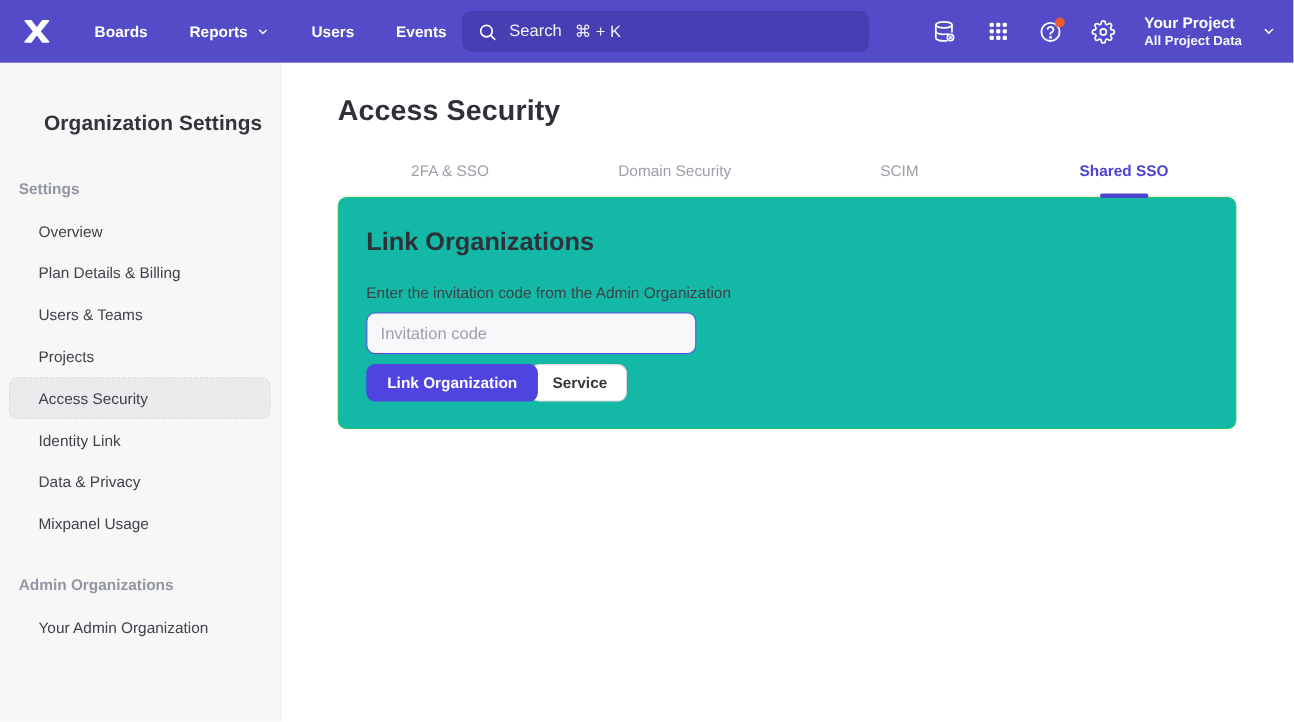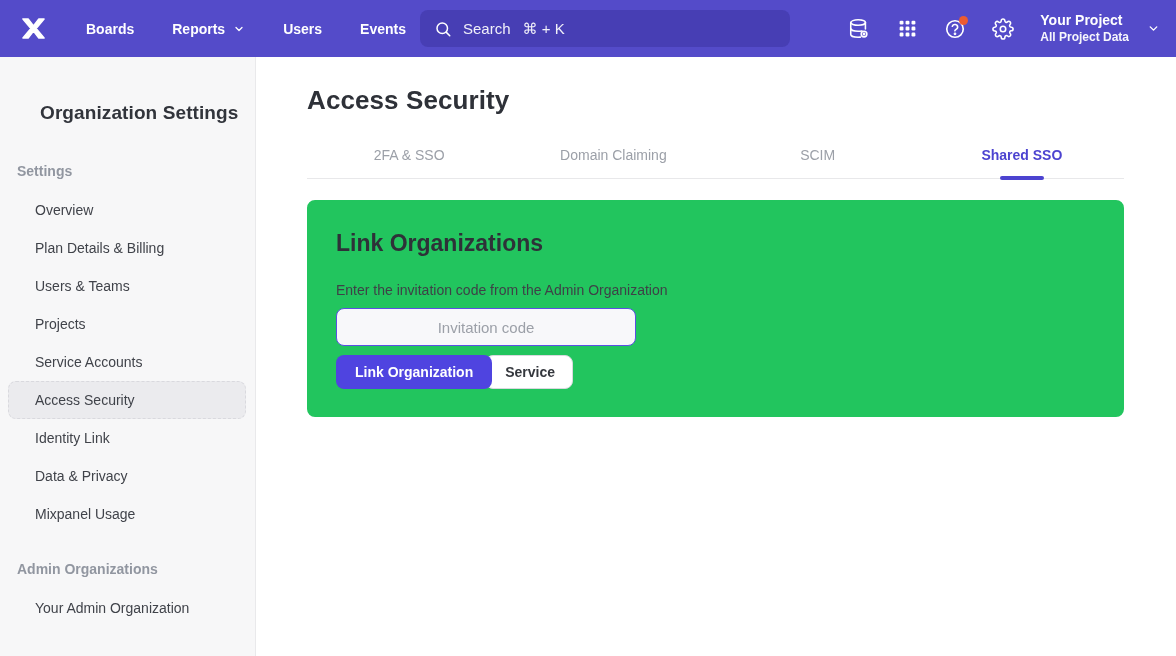--- a/index.html
+++ b/index.html
@@ -38,24 +38,24 @@
   .sidebar-item.active { background:#ebebee; border:1px dashed #d9d9de; }
 
   
   .main { flex:1; background:#ffffff; padding:0 52px 0 51px; }
   .page-title { margin-top:27px; font-size:26px; line-height:32px; font-weight:700; color:#2e3138; letter-spacing:0.1px; }
   .tabs { display:flex; margin-top:27px; border-bottom:1px solid #e8e8ea; }
   .tab { flex:1; text-align:center; position:relative; padding:4px 0 15px; font-size:14px; color:#9ca0a8; cursor:pointer; }
   .tab.active { color:#4c43d0; font-weight:700; }
   .tab-underline { position:absolute; left:50%; transform:translateX(-50%); bottom:-2px; width:44px; height:4px; border-radius:2px; background:#4c43d0; }
 
-  .card { margin-top:21px; border:4px solid #22c55e; border-radius:8px; background:#22c55e; padding:24px 24px 24px 25px; }
+  .card { border:1px solid #22c55e; border-radius:8px; background:#14b8a6; padding:24px 24px 24px 25px; }
   .card-title { font-size:23px; line-height:30px; font-weight:700; color:#2e3138; }
   .field-label { display:block; margin-top:24px; font-size:14px; color:#3e4147; }
-  .invitation-input { margin-top:10px; width:300px; height:38px; border:1px solid #5b50e3; border-radius:8px; background:#f8f8fa; padding:0 12px; font-size:15px; color:#31343b; font-family:"Liberation Sans", sans-serif; outline:none; display:block;text-align:center; }
+  .invitation-input { margin-top:10px; width:300px; height:38px; border:1px solid #5b50e3; border-radius:8px; background:#f8f8fa; padding:0 12px; font-size:15px; color:#31343b; font-family:"Liberation Sans", sans-serif; outline:none; display:block; }
   .invitation-input::placeholder { color:#9ca0a8; }
   .btn-row { margin-top:9px; display:flex; align-items:center; }
   .btn { height:34px; border-radius:8px; font-size:14px; font-weight:600; font-family:"Liberation Sans", sans-serif; cursor:pointer; }
   .btn-primary { background:#4f44e0; color:#ffffff; border:none; padding:0 19px; position:relative; z-index:2; }
   .btn-secondary { background:#ffffff; color:#34373d; border:1px solid #d9d9de; padding:0 17px 0 19px; margin-left:-7px; position:relative; z-index:1; }
 
   svg { display:block; }
 </style>
 </head>
 <body>
@@ -147,39 +147,38 @@
 <div class="shell">
   <aside class="sidebar">
     <div class="sidebar-title">Organization Settings</div>
 
     <div class="section-header">Settings</div>
     <nav class="sidebar-items">
       <div class="sidebar-item">Overview</div>
       <div class="sidebar-item">Plan Details &amp; Billing</div>
       <div class="sidebar-item">Users &amp; Teams</div>
       <div class="sidebar-item">Projects</div>
-      <div class="sidebar-item">Service Accounts</div>
       <div class="sidebar-item active">Access Security</div>
       <div class="sidebar-item">Identity Link</div>
       <div class="sidebar-item">Data &amp; Privacy</div>
       <div class="sidebar-item">Mixpanel Usage</div>
     </nav>
 
     <div class="section-header admin">Admin Organizations</div>
     <nav class="sidebar-items">
       <div class="sidebar-item">Your Admin Organization</div>
     </nav>
   </aside>
 
   <main class="main">
     <h1 class="page-title">Access Security</h1>
 
     <div class="tabs">
       <div class="tab">2FA &amp; SSO</div>
-      <div class="tab">Domain Claiming</div>
+      <div class="tab">Domain Security</div>
       <div class="tab">SCIM</div>
       <div class="tab active">
         <span>Shared SSO</span>
         <span class="tab-underline"></span>
       </div>
     </div>
 
     <section class="card">
       <h2 class="card-title">Link Organizations</h2>
       <label class="field-label">Enter the invitation code from the Admin Organization</label>

